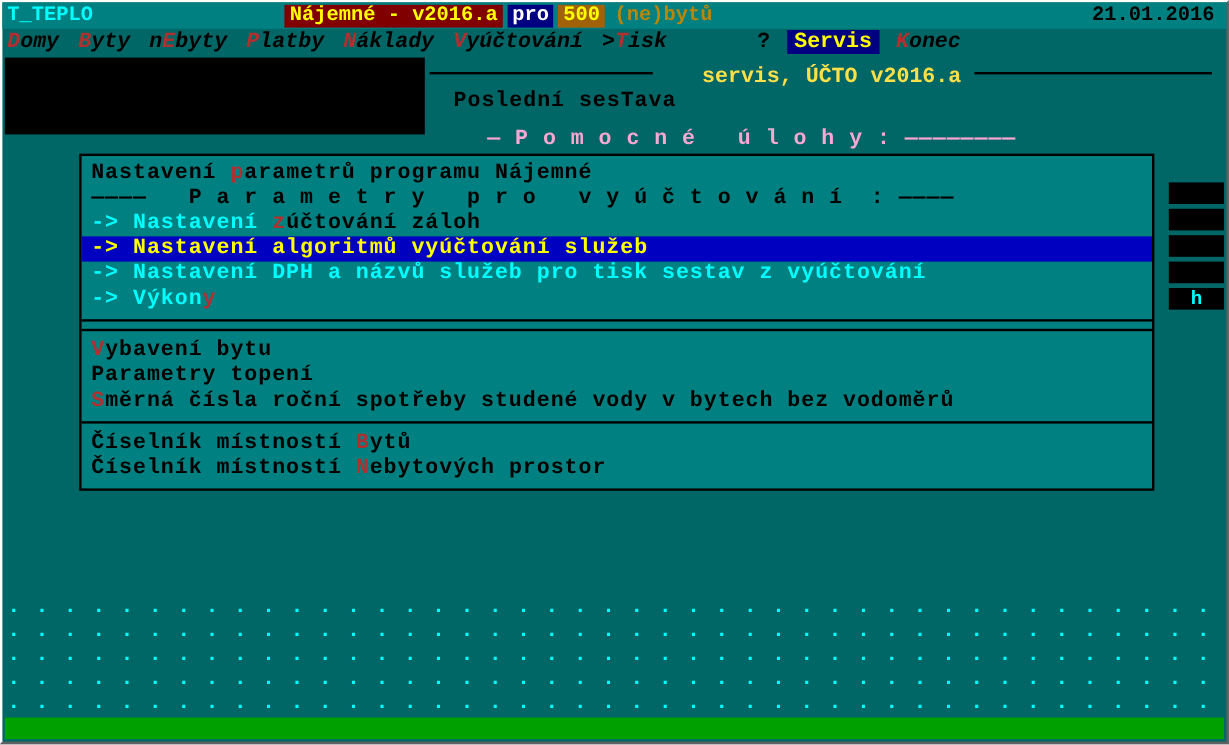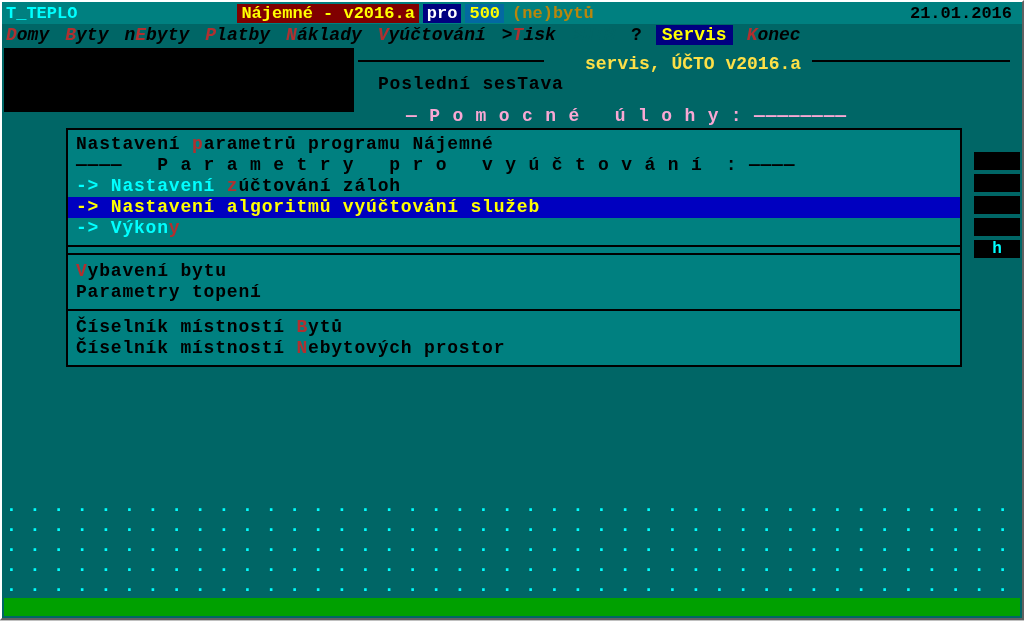--- a/index.html
+++ b/index.html
@@ -27,21 +27,21 @@
     height: 22px;
     display: flex;
     align-items: center;
     font-size: 17px;
     background: #008080;
     padding: 0 4px;
   }
   .title-left { color: #00ffff; }
   .title-name { color:#ffff00; background:#800000; padding:0 4px; }
   .title-pro  { color:#ffffff; background:#000080; padding:0 4px; margin:12px 4px;}
-  .title-500  { color:#ffff00; background:#0369a1; padding:0 4px; }
+  .title-500  { color:#ffff00; background:#a16207; padding:0 4px; }
   .title-byt  { color:#b8860b; }
   .title-date { color:#000000; margin-left:auto; padding-right:6px;}
   .menubar {
     height: 22px;
     display:flex;
     align-items:center;
     padding:0 4px;
     color:#000000;
   }
   .menubar .item { margin-right:16px; color:#000000;font-style:italic; }
@@ -190,25 +190,27 @@
     <div class="tab"></div>
     <div class="tab">h</div>
   </div>
 
   <div class="panel">
     <div class="panel-content">
       <div class="line"><span>Nastavení </span><span class="hot2">p</span><span>arametrů programu Nájemné</span></div>
       <div class="line">————   P a r a m e t r y   p r o   v y ú č t o v á n í  : ————</div>
       <div class="line"><span class="arrow">-&gt; Nastavení </span><span class="hot2">z</span><span>účtování záloh</span></div>
       <div class="line hl-line"><span class="arrow">-&gt; Nastavení algoritmů vyúčtování služeb</span></div>
+      <div class="line"><span class="arrow">-&gt; Nastavení DPH a názvů služeb pro tisk sestav z vyúčtování</span></div>
       <div class="line"><span class="arrow">-&gt; Výkon</span><span class="hot2">y</span></div>
       <div class="divider"></div>
       <div class="divider"></div>
       <div class="line"><span class="hot2">V</span><span>ybavení bytu</span></div>
       <div class="line">Parametry topení</div>
+      <div class="line"><span class="hot2">S</span><span>měrná čísla roční spotřeby studené vody v bytech bez vodoměrů</span></div>
       <div class="divider"></div>
       <div class="line"><span>Číselník místností </span><span class="hot2">B</span><span>ytů</span></div>
       <div class="line"><span>Číselník místností </span><span class="hot2">N</span><span>ebytových prostor</span></div>
     </div>
   </div>
 
   <div class="greenbar"></div>
 </div>
 
 </body></html>

